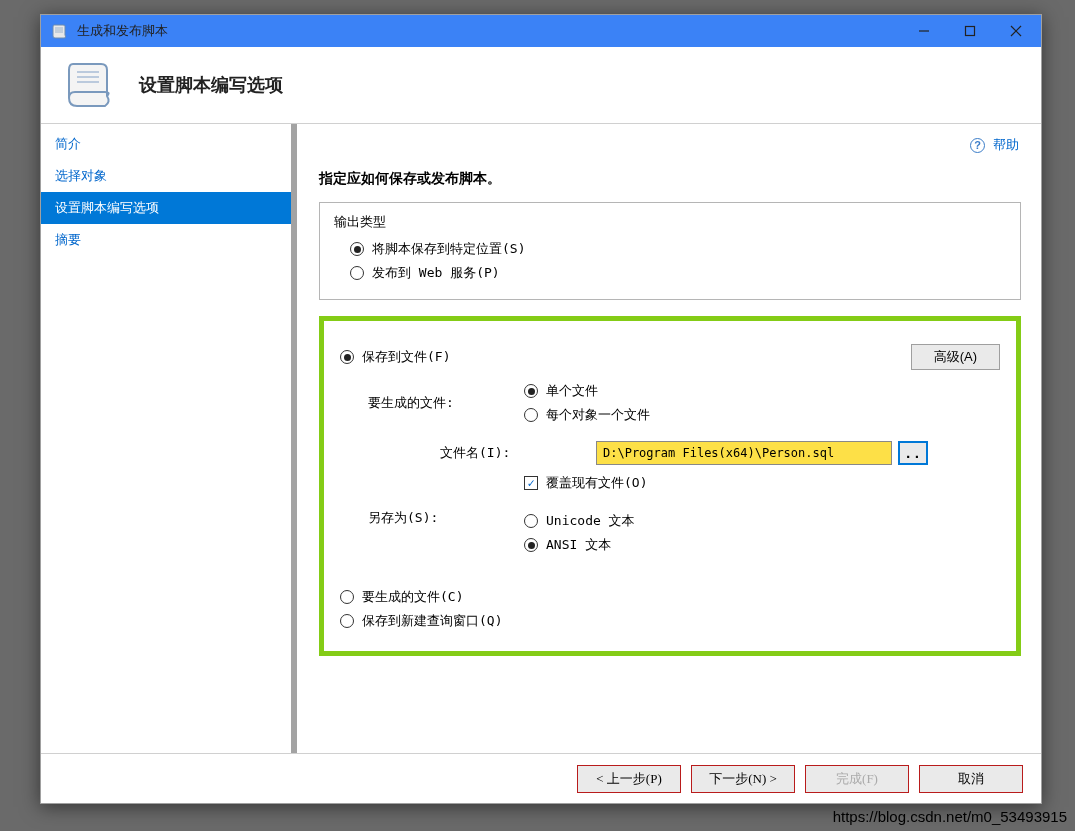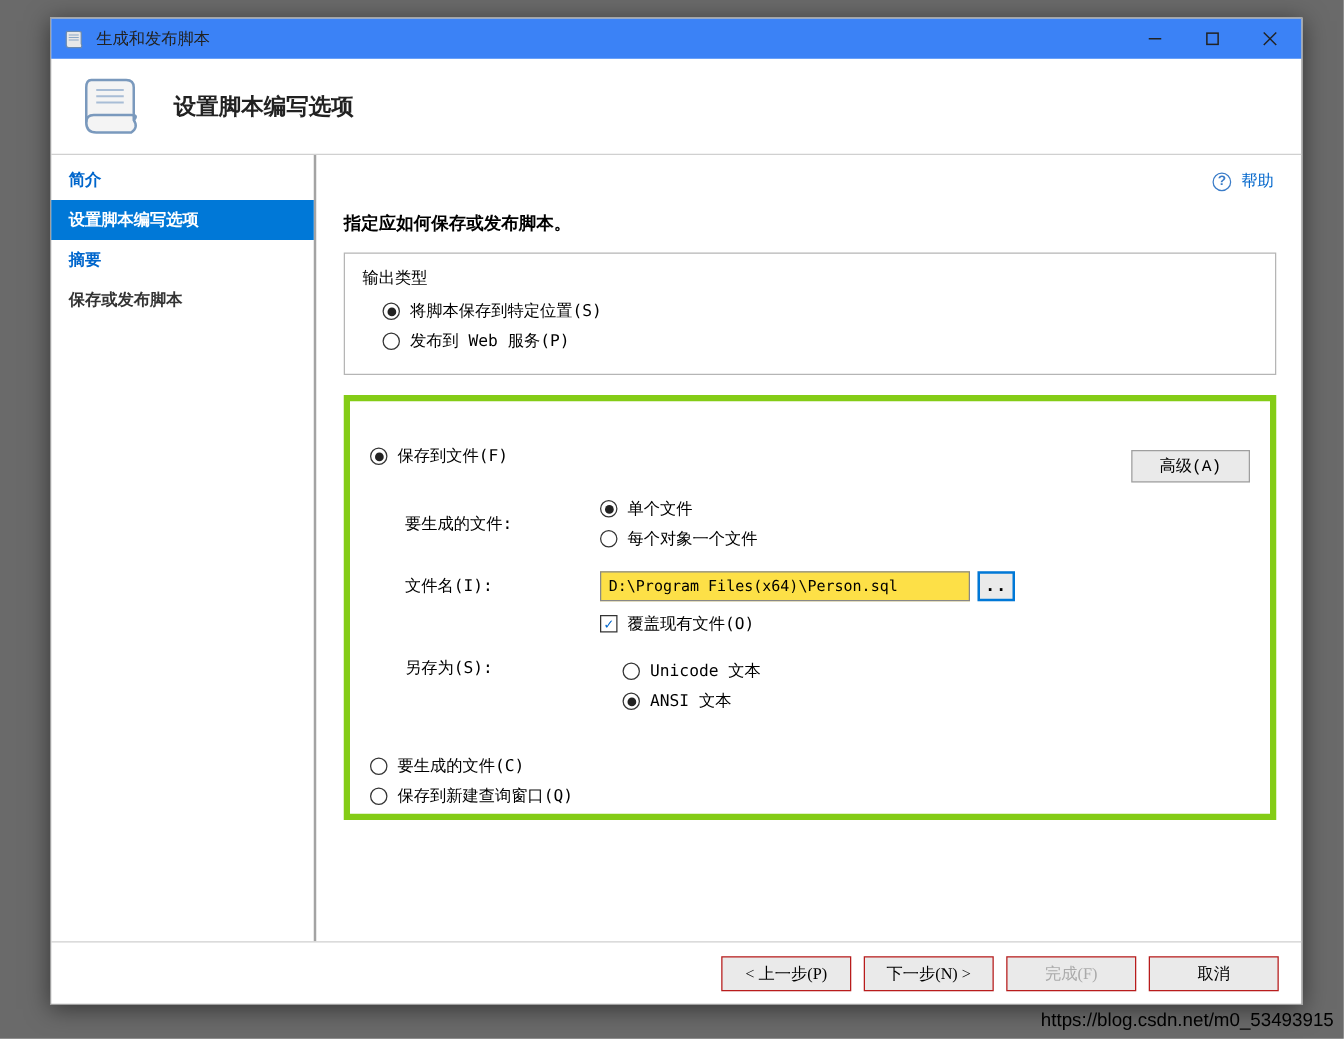--- a/index.html
+++ b/index.html
@@ -59,24 +59,23 @@
     }
     .header-icon { width: 58px; height: 58px; }
     .header-title { font-size: 18px; font-weight: bold; color: #222; }
     .divider-h { height: 1px; background: #d0d0d0; }
     .body {
       flex: 1;
       display: flex;
       min-height: 0;
     }
     .sidebar {
-      width: 212px;
-      border-right: 2px solid #a3a3a3;
+      width: 256px;
+      border-right: 6px solid #a3a3a3;
       padding-top: 4px;
-      font-weight: bold;
     }
     .nav-item {
       padding: 7px 14px;
       color: #0066cc;
       cursor: pointer;
       font-size: 13px;
     }
     .nav-item.active {
       background: #0078d7;
       color: #fff;
@@ -158,24 +157,23 @@
     }
     .flex-row {
       display: flex;
       align-items: center;
     }
     .adv-btn {
       margin-left: auto;
       padding: 3px 22px;
       border: 1px solid #9f9f9f;
       background: #eaeaea;
-      font-family: Liberation Mono, monospace;
-      font-size: 13px;
-      cursor: pointer;
-      margin-top: 16px;
+      font-family: Liberation Sans, sans-serif;
+      font-size: 13px;
+      cursor: pointer;
     }
     .sub-group {
       padding-left: 28px;
     }
     .form-row {
       display: flex;
       align-items: center;
       margin: 6px 0;
     }
     .form-label {
@@ -288,23 +286,23 @@
       </svg>
     </span>
     <div class="header-title">设置脚本编写选项</div>
   </div>
 
   <div class="divider-h"></div>
 
   <div class="body">
     <div class="sidebar">
       <div class="nav-item">简介</div>
+      <div class="nav-item">选择对象</div>
       <div class="nav-item active">设置脚本编写选项</div>
       <div class="nav-item">摘要</div>
-      <div class="nav-item plain">保存或发布脚本</div>
     </div>
 
     <div class="content">
       <div class="help-link">
         <span class="help-icon">?</span>
         <span>帮助</span>
       </div>
 
       <div class="instruction">指定应如何保存或发布脚本。</div>
 
@@ -335,34 +333,34 @@
                 <span class="radio checked"></span>
                 <span>单个文件</span>
               </div>
               <div class="radio-row">
                 <span class="radio"></span>
                 <span>每个对象一个文件</span>
               </div>
             </div>
           </div>
 
-          <div class="form-row" style="margin-top:14px;">
+          <div class="form-row" style="margin-top:14px;justify-content:center;">
             <div class="form-label">文件名(I):</div>
             <input type="text" class="file-input" value="D:\Program Files(x64)\Person.sql" style="">
             <span class="browse-btn">..</span>
           </div>
           <div class="form-row">
             <div class="form-label"></div>
             <div class="radio-row" style="padding-left:0">
               <span class="checkbox">✓</span>
               <span>覆盖现有文件(O)</span>
             </div>
           </div>
 
-          <div class="form-row" style="margin-top:14px;align-items:flex-start;gap:18px;">
+          <div class="form-row" style="margin-top:14px;align-items:flex-start;">
             <div class="form-label">另存为(S):</div>
             <div class="form-radios">
               <div class="radio-row">
                 <span class="radio"></span>
                 <span>Unicode 文本</span>
               </div>
               <div class="radio-row">
                 <span class="radio checked"></span>
                 <span>ANSI 文本</span>
               </div>

